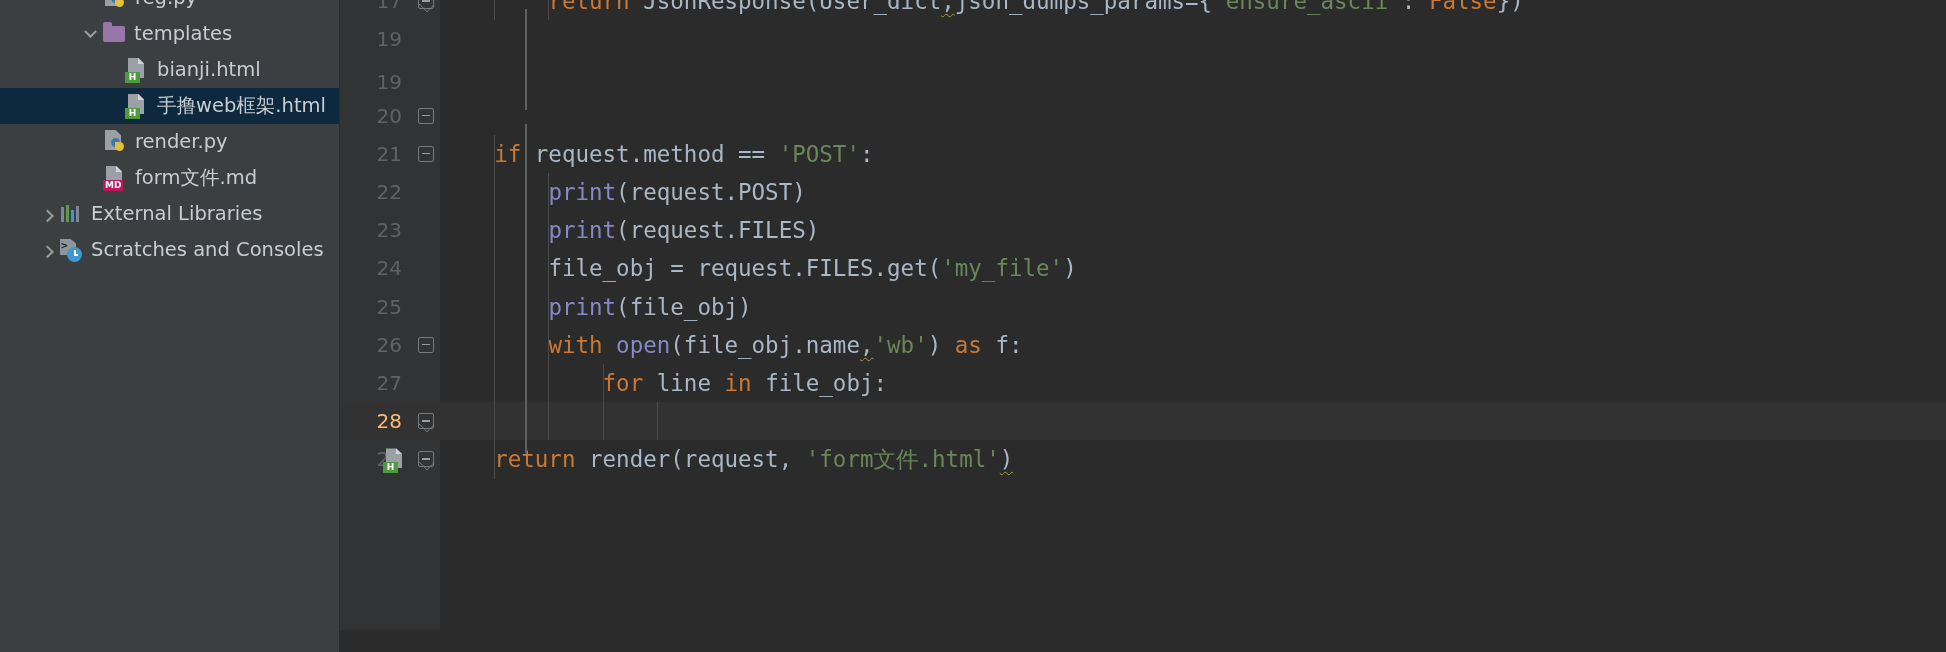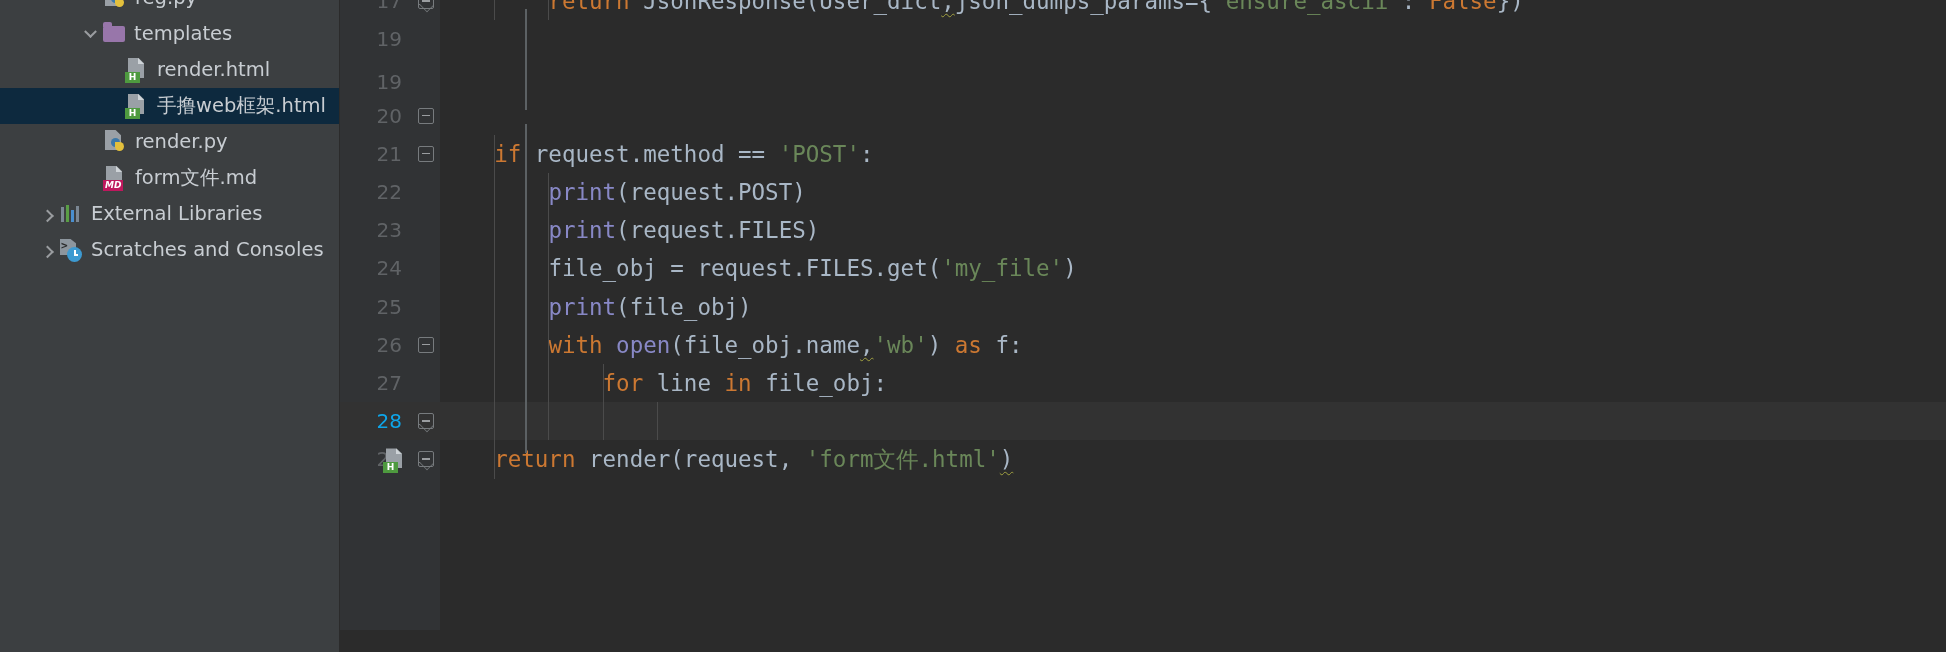--- a/index.html
+++ b/index.html
@@ -70,21 +70,21 @@
   .ln {
     position:absolute;
     width:62px;
     text-align:right;
     color:#606366;
     font-family:"DejaVu Sans", sans-serif;
     font-size:20px;
     line-height:38.2px;
     left:-100px;
   }
-  .ln.current { color:#0ea5e9; }
+  .ln.current { color:#fdba74; }
 
   .linebg-current {
     position:absolute; left:-100px; right:-2000px; top:0; height:38.2px;
     background:#323232;
   }
 
   
   .foldmark {
     position:absolute;
     left:-22px;
@@ -160,21 +160,21 @@
     position:absolute; left:1px; bottom:0px;
     height:11px; min-width:15px;
     color:#ffffff;
     font-family:"DejaVu Sans", sans-serif;
     font-size:9px; font-weight:bold;
     line-height:11px; text-align:center;
     padding:0 2px;
     letter-spacing:0px;
   }
   .tag-h  { background:#4e9a3f; }
-  .tag-md { background:#be185d;font-style:italic; }
+  .tag-md { background:#be185d; }
 
   .pyicon { position:relative; width:26px;height:26px; }
   .pyicon .page {
     position:absolute; left:3px; top:1px; width:16px; height:20px;
     background:#9aa0a6;
     clip-path: polygon(0 0, 66% 0, 100% 26%, 100% 100%, 0 100%);
   }
   .pyicon .snake-b {
     position:absolute; left:9px; top:9px; width:9px;height:9px;
     border-radius:50% 50% 0 50%;
@@ -275,21 +275,21 @@
         </div>
         <div class="tree-row" style="position: absolute; top: 52px; left: 0px; width: 340px; padding-left: 102px;">
           <span class="twisty"></span>
           <span class="ic">
             <span class="ficon">
               <span class="page"></span>
               <span class="fold"></span>
               <span class="tag tag-h">H</span>
             </span>
           </span>
-          <span class="lbl">render.html</span>
+          <span class="lbl">bianji.html</span>
         </div>
         <div class="tree-row selected" style="position: absolute; top: 88px; left: 0px; width: 340px; padding-left: 102px;">
           <span class="twisty"></span>
           <span class="ic">
             <span class="ficon">
               <span class="page"></span>
               <span class="fold"></span>
               <span class="tag tag-h">H</span>
             </span>
           </span>

